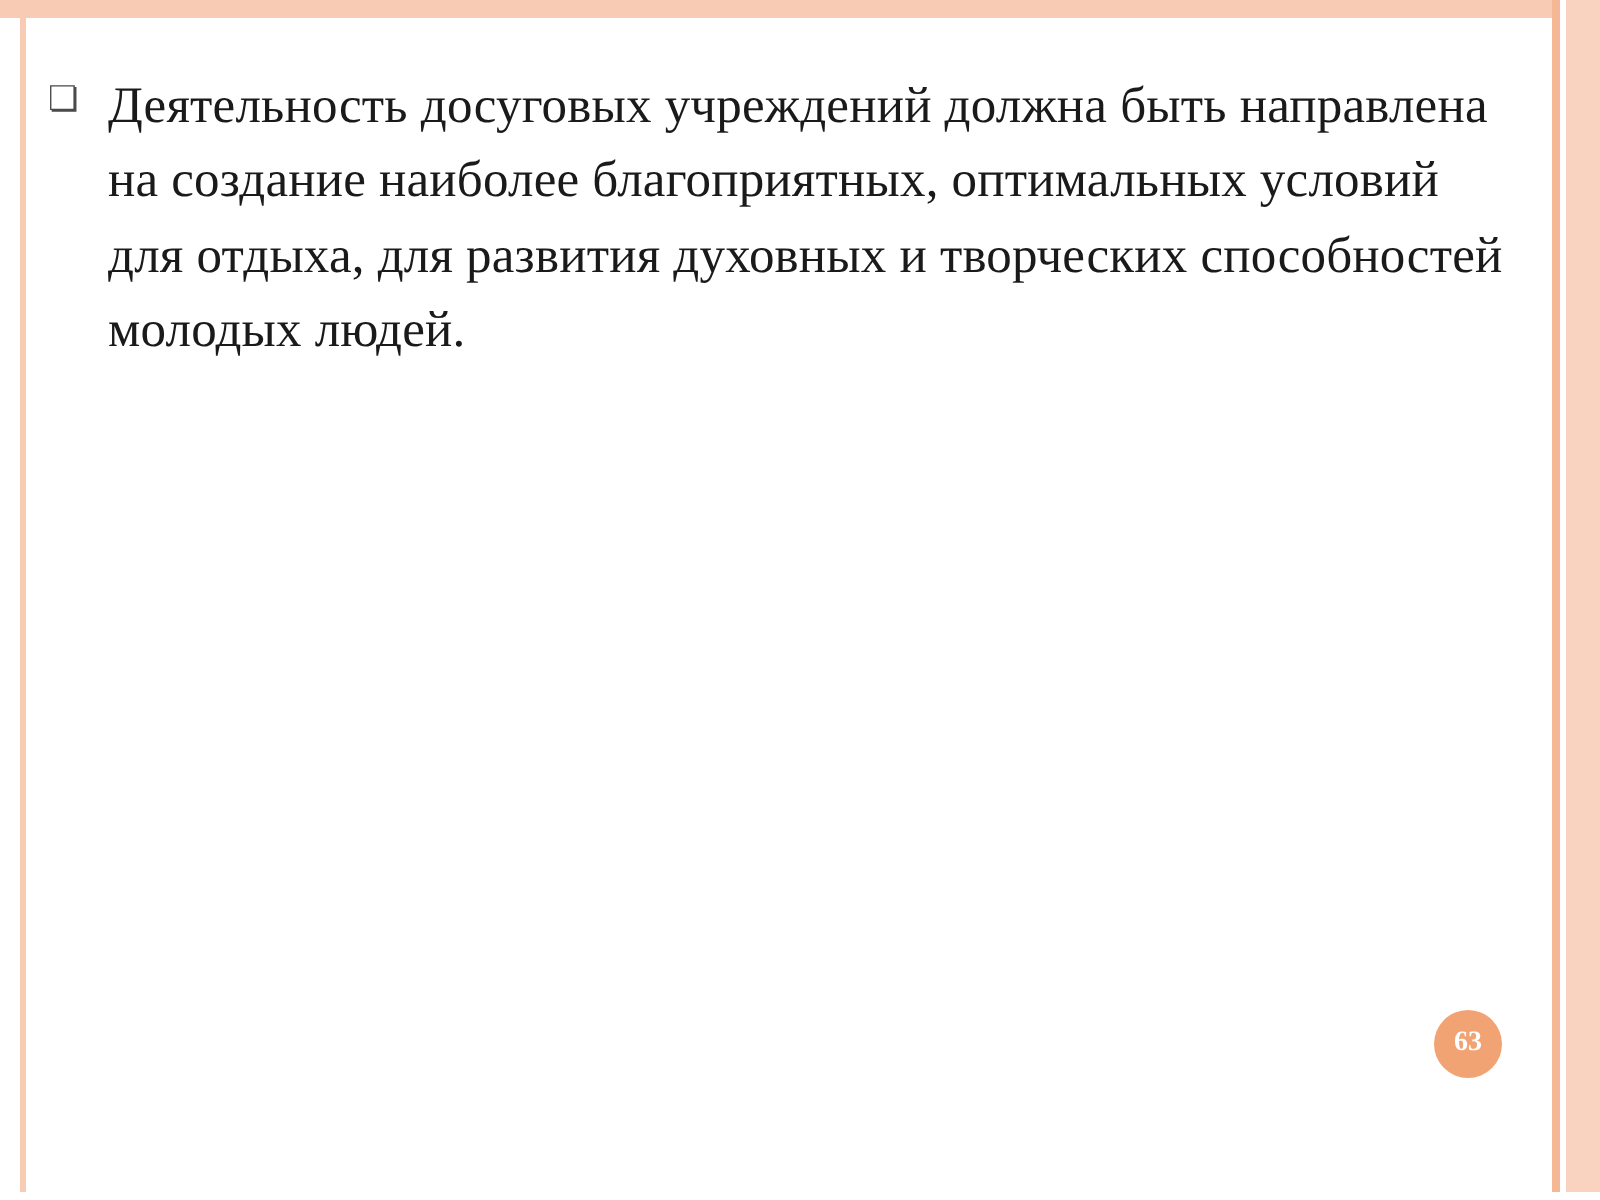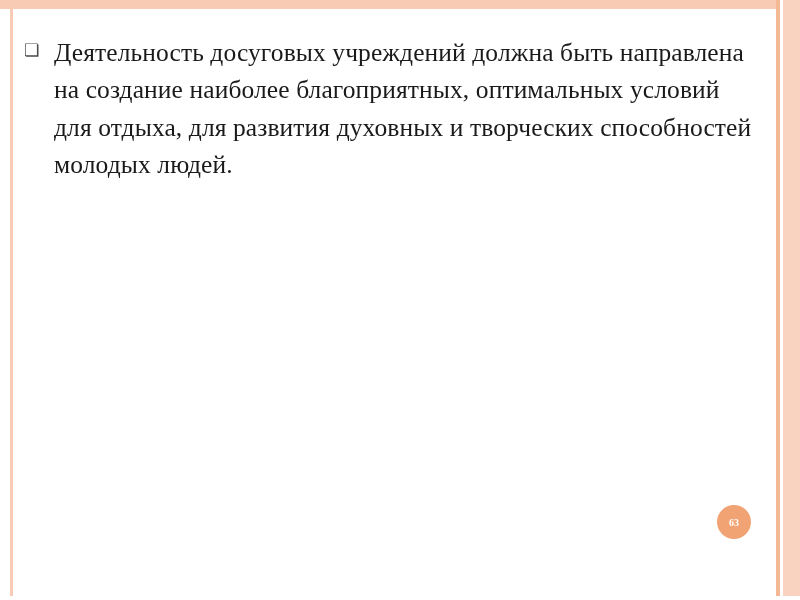--- a/index.html
+++ b/index.html
@@ -100,21 +100,21 @@
   
   .page-badge {
     position: absolute;
     left: 717px;
     top: 505px;
     width: 34px;
     height: 34px;
     border-radius: 50%;
     background: #f2a373;
     color: #ffffff;
-    font-size: 10px;
+    font-size: 14px;
     font-weight: bold;
     display: flex;
     align-items: center;
     justify-content: center;
     font-family: "Liberation Serif", serif;
   }
 </style>
 </head>
 <body>
 

